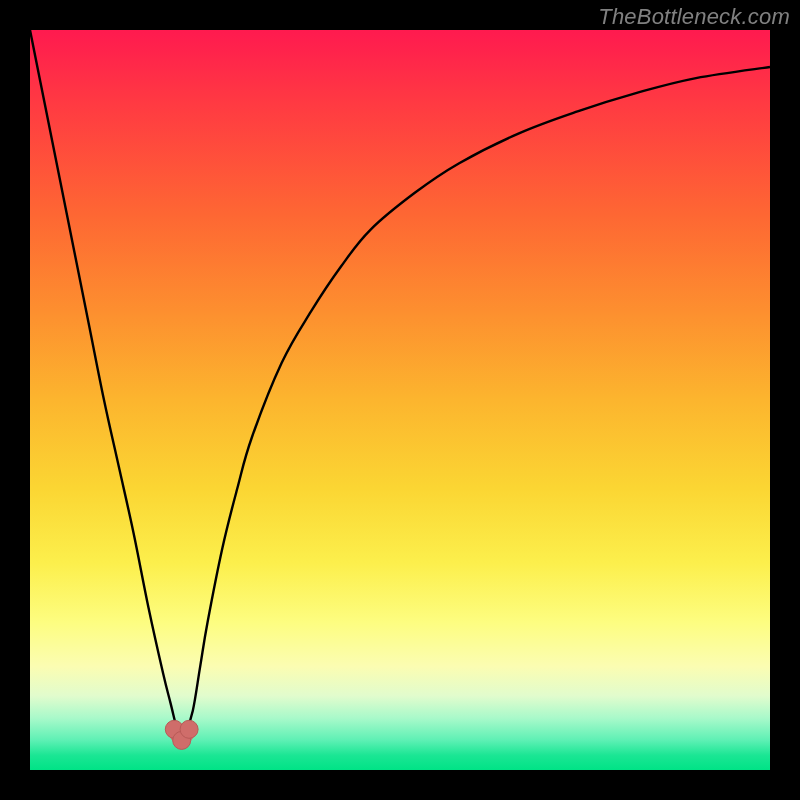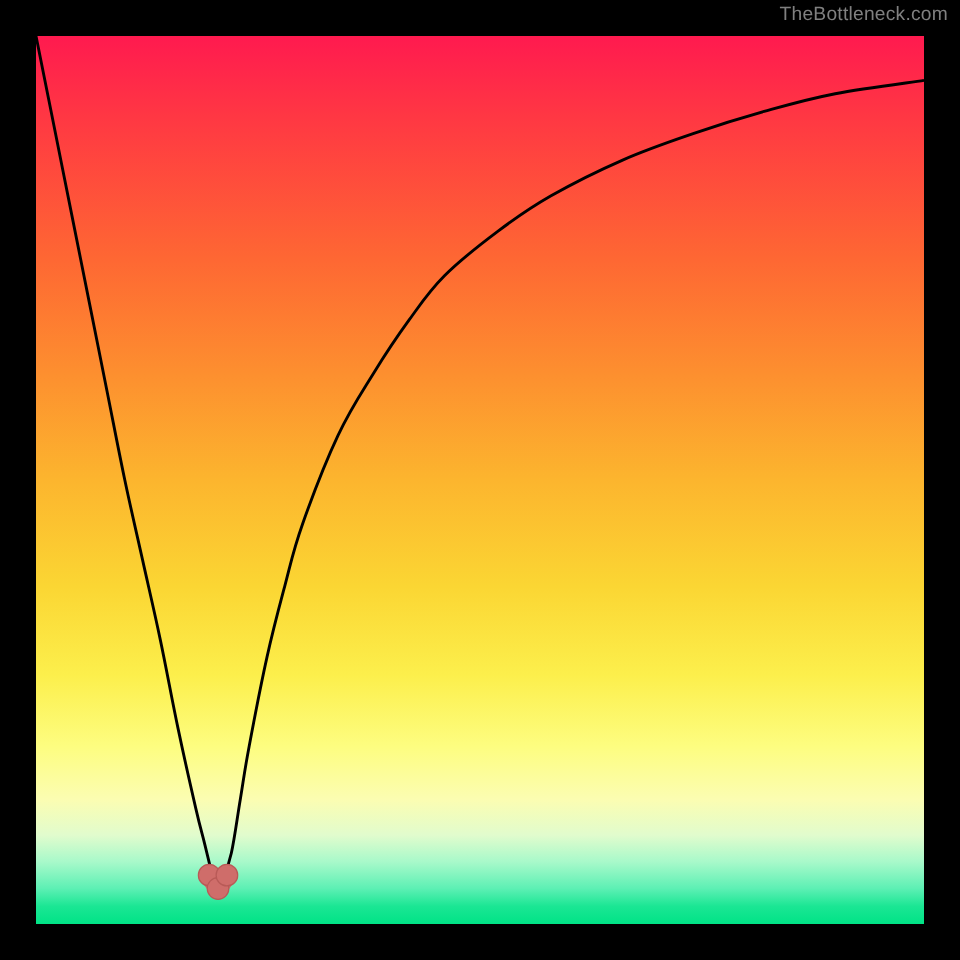--- a/index.html
+++ b/index.html
@@ -41,24 +41,25 @@
       #5df0b4 96%,
       #1be694 98%,
       #00e386 100%
     );
   }
   .watermark {
     position: absolute;
     top: 4px;
     right: 10px;
     color: #808080;
-    font-size: 16px;
+    font-size: 22px;
     font-weight: 500;
     letter-spacing: 0.2px;
     user-select: none;
+    font-style: italic;
   }
   svg.curve {
     position: absolute;
     left: 0;
     top: 0;
     width: 740px;
     height: 740px;
     overflow: visible;
   }
 </style>

